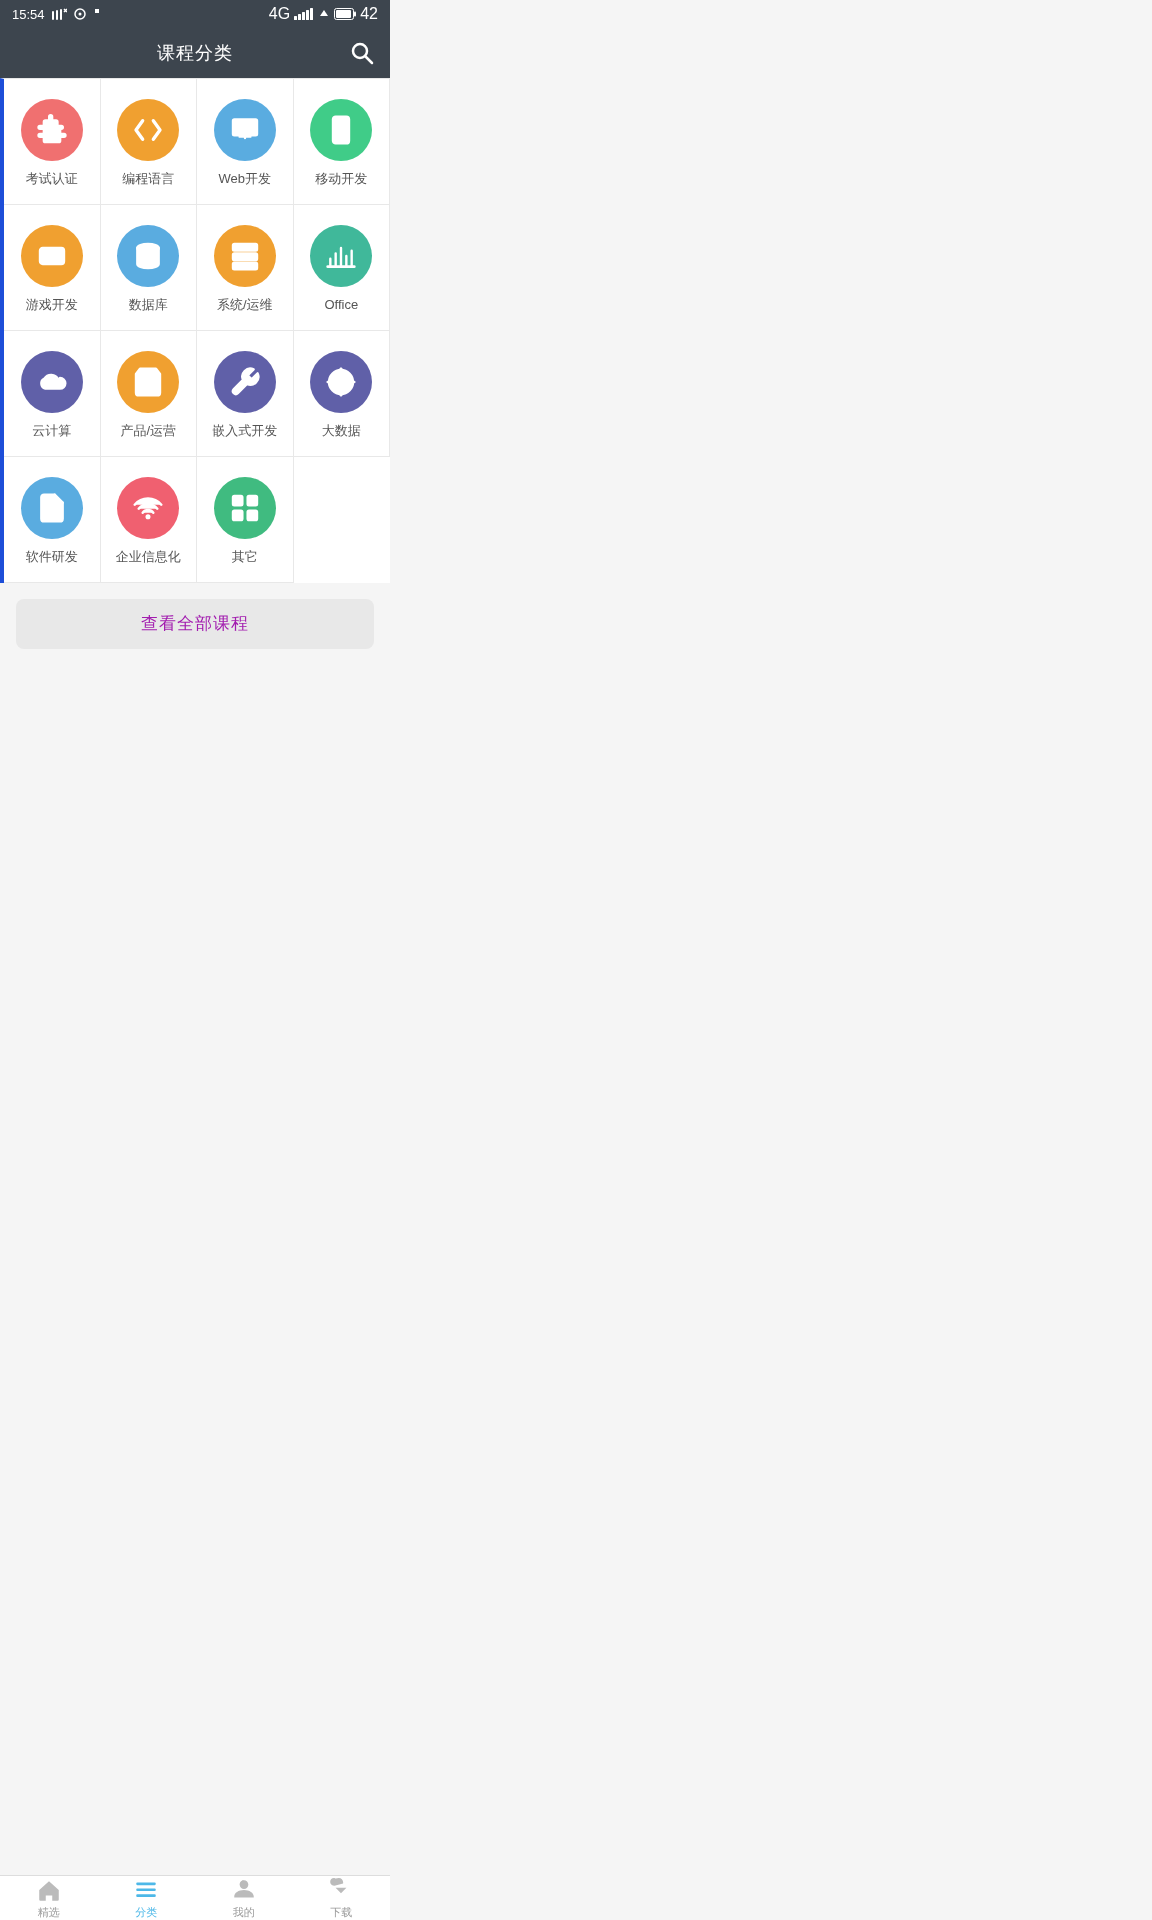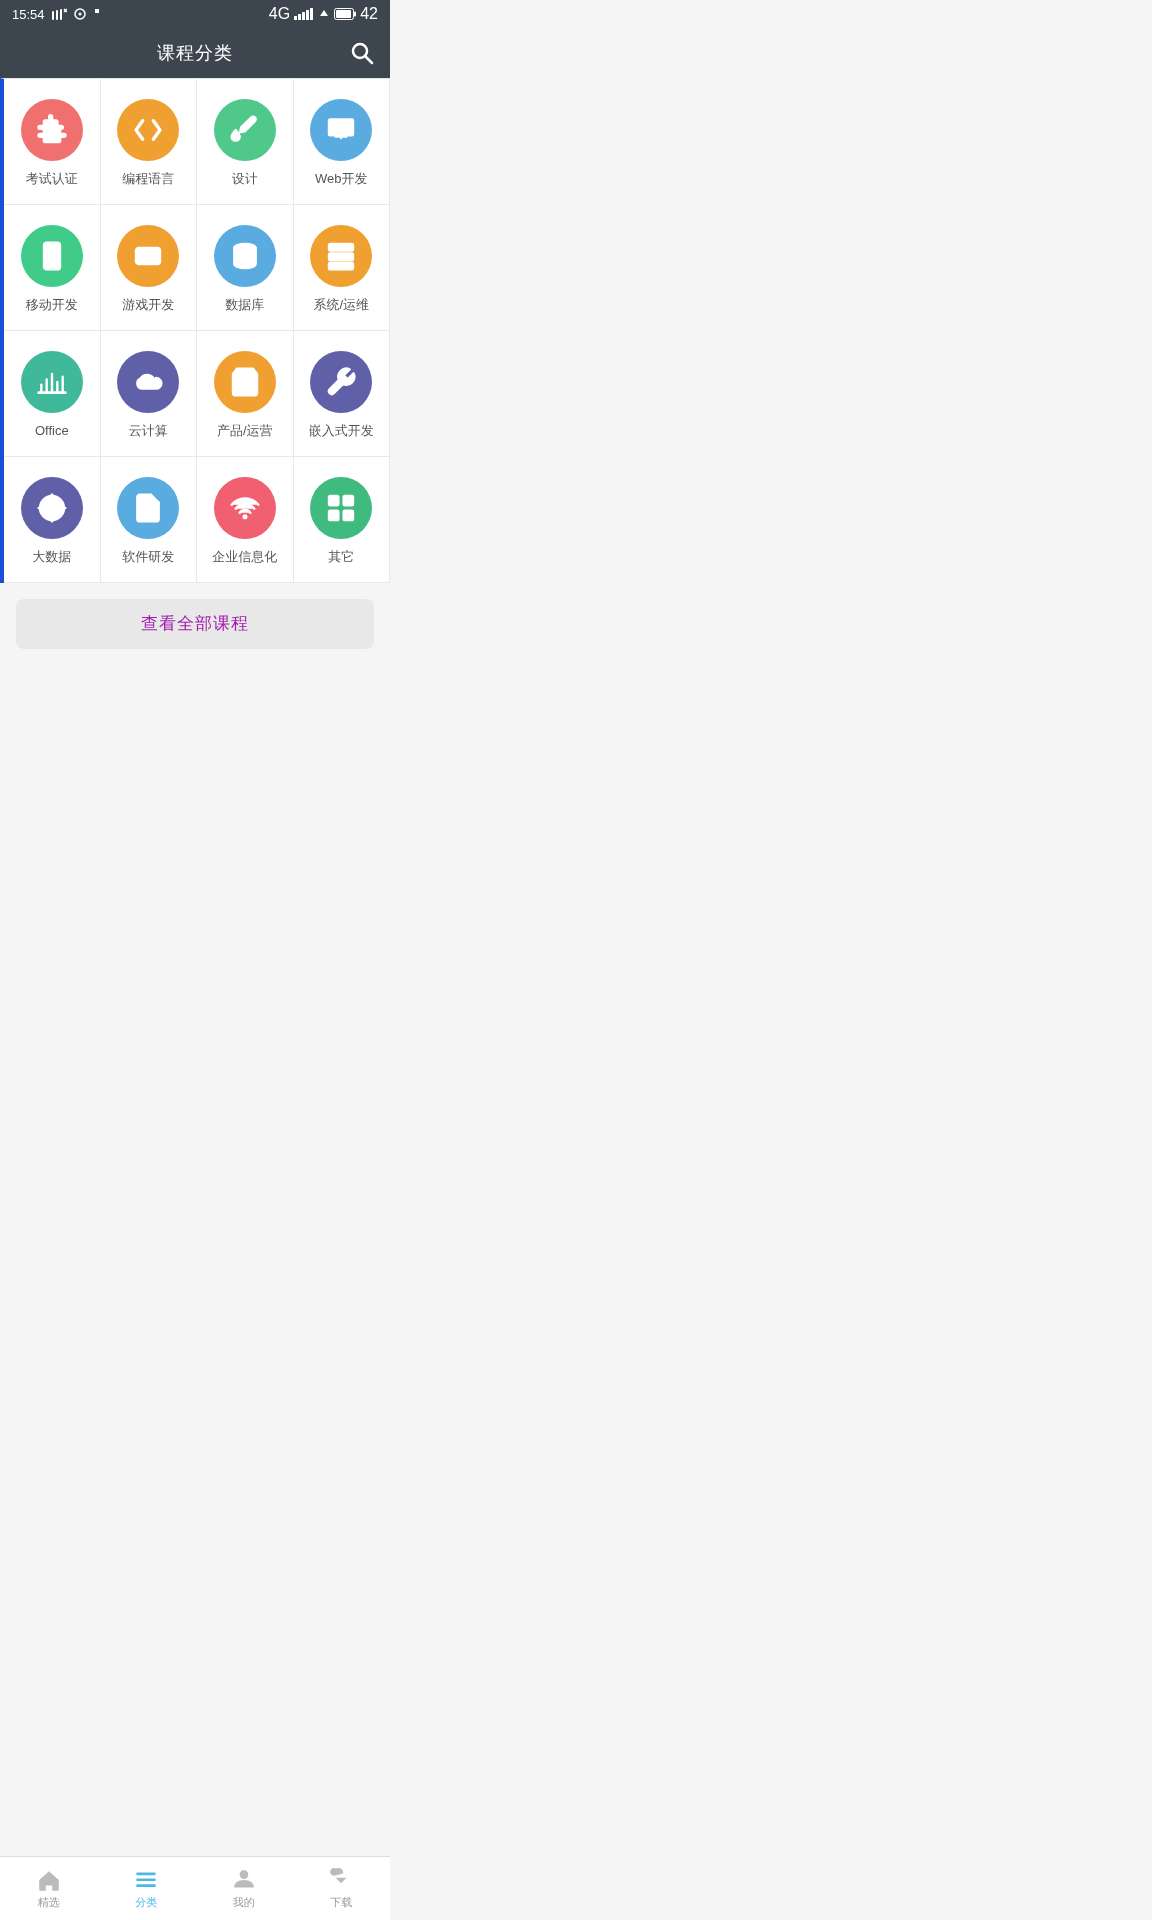--- a/index.html
+++ b/index.html
@@ -107,21 +107,21 @@
       align-items: center;
       justify-content: center;
       letter-spacing: 1px;
     }
 
     
     .bottom-nav {
       background: white;
       border-top: 1px solid #ddd;
       display: flex;
-      height: 64px;
+      height: 45px;
       position: fixed;
       bottom: 0;
       left: 0;
       width: 390px;
     }
     .nav-item {
       flex: 1;
       display: flex;
       flex-direction: column;
       align-items: center;
@@ -209,28 +209,20 @@
   </div>
       <div class="grid-item">
     <div class="icon-circle" style="background:#f0a030">
       <svg viewBox="0 0 24 24" fill="none" stroke="white" stroke-width="1.8" stroke-linecap="round" stroke-linejoin="round">
             <path d="M8 5L3 12l5 7M16 5l5 7-5 7" stroke="white" stroke-width="2.5" fill="none" stroke-linecap="round"></path>
           </svg>
     </div>
     <span class="grid-label">编程语言</span>
   </div>
       <div class="grid-item">
-    <div class="icon-circle" style="background:#50c88a">
-      <svg viewBox="0 0 24 24" fill="none" stroke="white" stroke-width="1.8" stroke-linecap="round" stroke-linejoin="round">
-            <path d="M20 4a2 2 0 00-2-2 2 2 0 00-1.4.6L9 10.2l-.6 3.4 3.4-.6L19.4 5.4A2 2 0 0020 4zM5 20c2 0 3-1.5 3-3 0-1.7-3-5-3-5s-3 3.3-3 5c0 1.5 1 3 3 3z"></path>
-          </svg>
-    </div>
-    <span class="grid-label">设计</span>
-  </div>
-      <div class="grid-item">
     <div class="icon-circle" style="background:#5aace0">
       <svg viewBox="0 0 24 24" fill="none" stroke="white" stroke-width="1.8" stroke-linecap="round" stroke-linejoin="round">
             <path d="M4 4h16a1 1 0 011 1v10a1 1 0 01-1 1H4a1 1 0 01-1-1V5a1 1 0 011-1zm4 13h8M12 16v2"></path>
           </svg>
     </div>
     <span class="grid-label">Web开发</span>
   </div>
       <div class="grid-item">
     <div class="icon-circle" style="background:#40cc88">
       <svg viewBox="0 0 24 24" fill="none" stroke="white" stroke-width="1.8" stroke-linecap="round" stroke-linejoin="round">

